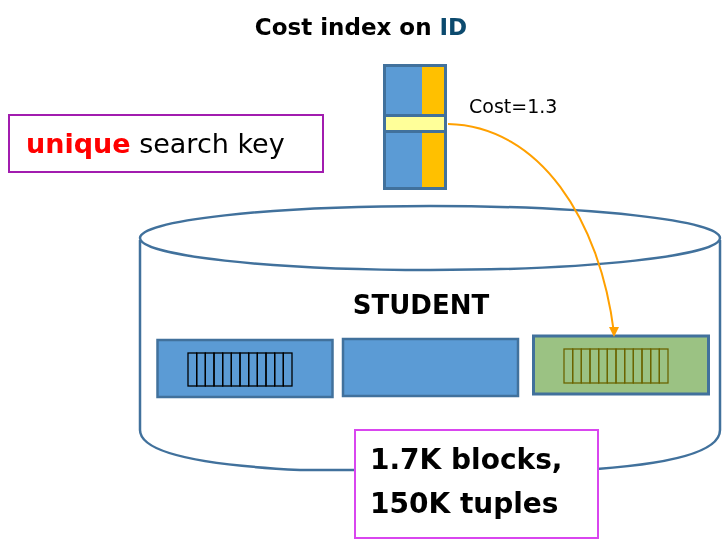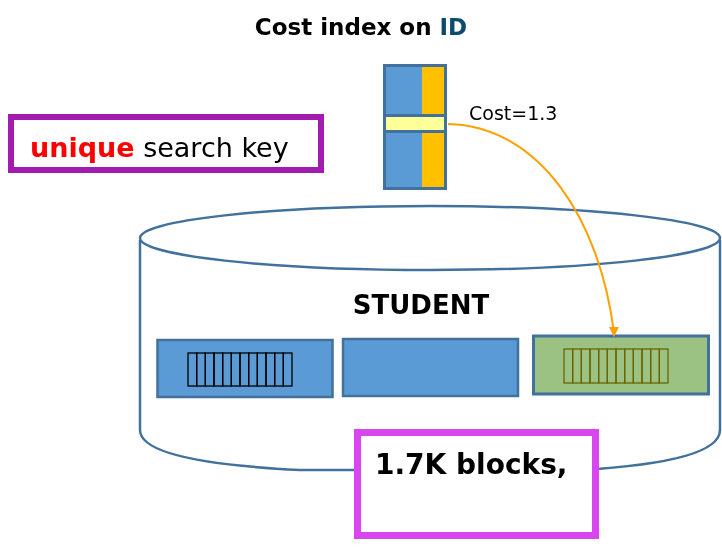--- a/index.html
+++ b/index.html
@@ -1,25 +1,25 @@
 <!DOCTYPE html>
 <html><head>
   <meta charset="utf-8">
   <style>
     html, body { margin: 0; padding: 0; background: #ffffff; }
     body { width: 722px; height: 549px; position: relative; overflow: hidden; font-family: "DejaVu Sans", "Liberation Sans", sans-serif; }
     .abs { position: absolute; }
     #title { left: 0; width: 722px; top: 14px; text-align: center; font-weight: bold; font-size: 23px; color: #000; letter-spacing: 0px; }
     #title .hl { color: #0c4a6e; }
-    #key-box { left: 8px; top: 114px; width: 316px; height: 59px; border: 6px solid #a21caf; box-sizing: border-box; background: #fff; }
+    #key-box { left: 8px; top: 114px; width: 316px; height: 59px; border: 2px solid #a21caf; box-sizing: border-box; background: #fff; }
     #key-box .txt { position: absolute; left: 16px; top: 12px; font-size: 27px; color: #000; white-space: nowrap; }
     #key-box .hl { color: #ff0000; font-weight: bold; }
-    #cost-label { left: 469px; top: 102px; font-size: 19px; color: #000; }
+    #cost-label { left: 469px; top: 95px; font-size: 19px; color: #000; }
     #student-label { left: 0; width: 842px; top: 290px; text-align: center; font-weight: bold; font-size: 26px; color: #000; }
-    #stats-box { left: 354px; top: 429px; width: 245px; height: 110px; border: 7px solid #d946ef; box-sizing: border-box; background: #fff; }
+    #stats-box { left: 354px; top: 429px; width: 245px; height: 110px; border: 2px solid #d946ef; box-sizing: border-box; background: #fff; }
     #stats-box .line { position: absolute; left: 14px; font-weight: bold; font-size: 28px; color: #000; white-space: nowrap; }
     #stats-box .l1 { top: 12px; }
     #stats-box .l2 { top: 56px; }
     svg { position: absolute; left: 0; top: 0; }
   </style>
 </head>
 <body>
 
 <svg width="722" height="549" viewBox="0 0 722 549">
 
@@ -82,13 +82,14 @@
 <div id="key-box" class="abs">
   <span class="txt"><span class="hl">unique</span><span> search key</span></span>
 </div>
 
 <div id="cost-label" class="abs">Cost=1.3</div>
 
 <div id="student-label" class="abs">STUDENT</div>
 
 <div id="stats-box" class="abs">
   <div class="line l1">1.7K blocks,</div>
+  <div class="line l2">150K tuples</div>
 </div>
 
 </body></html>

